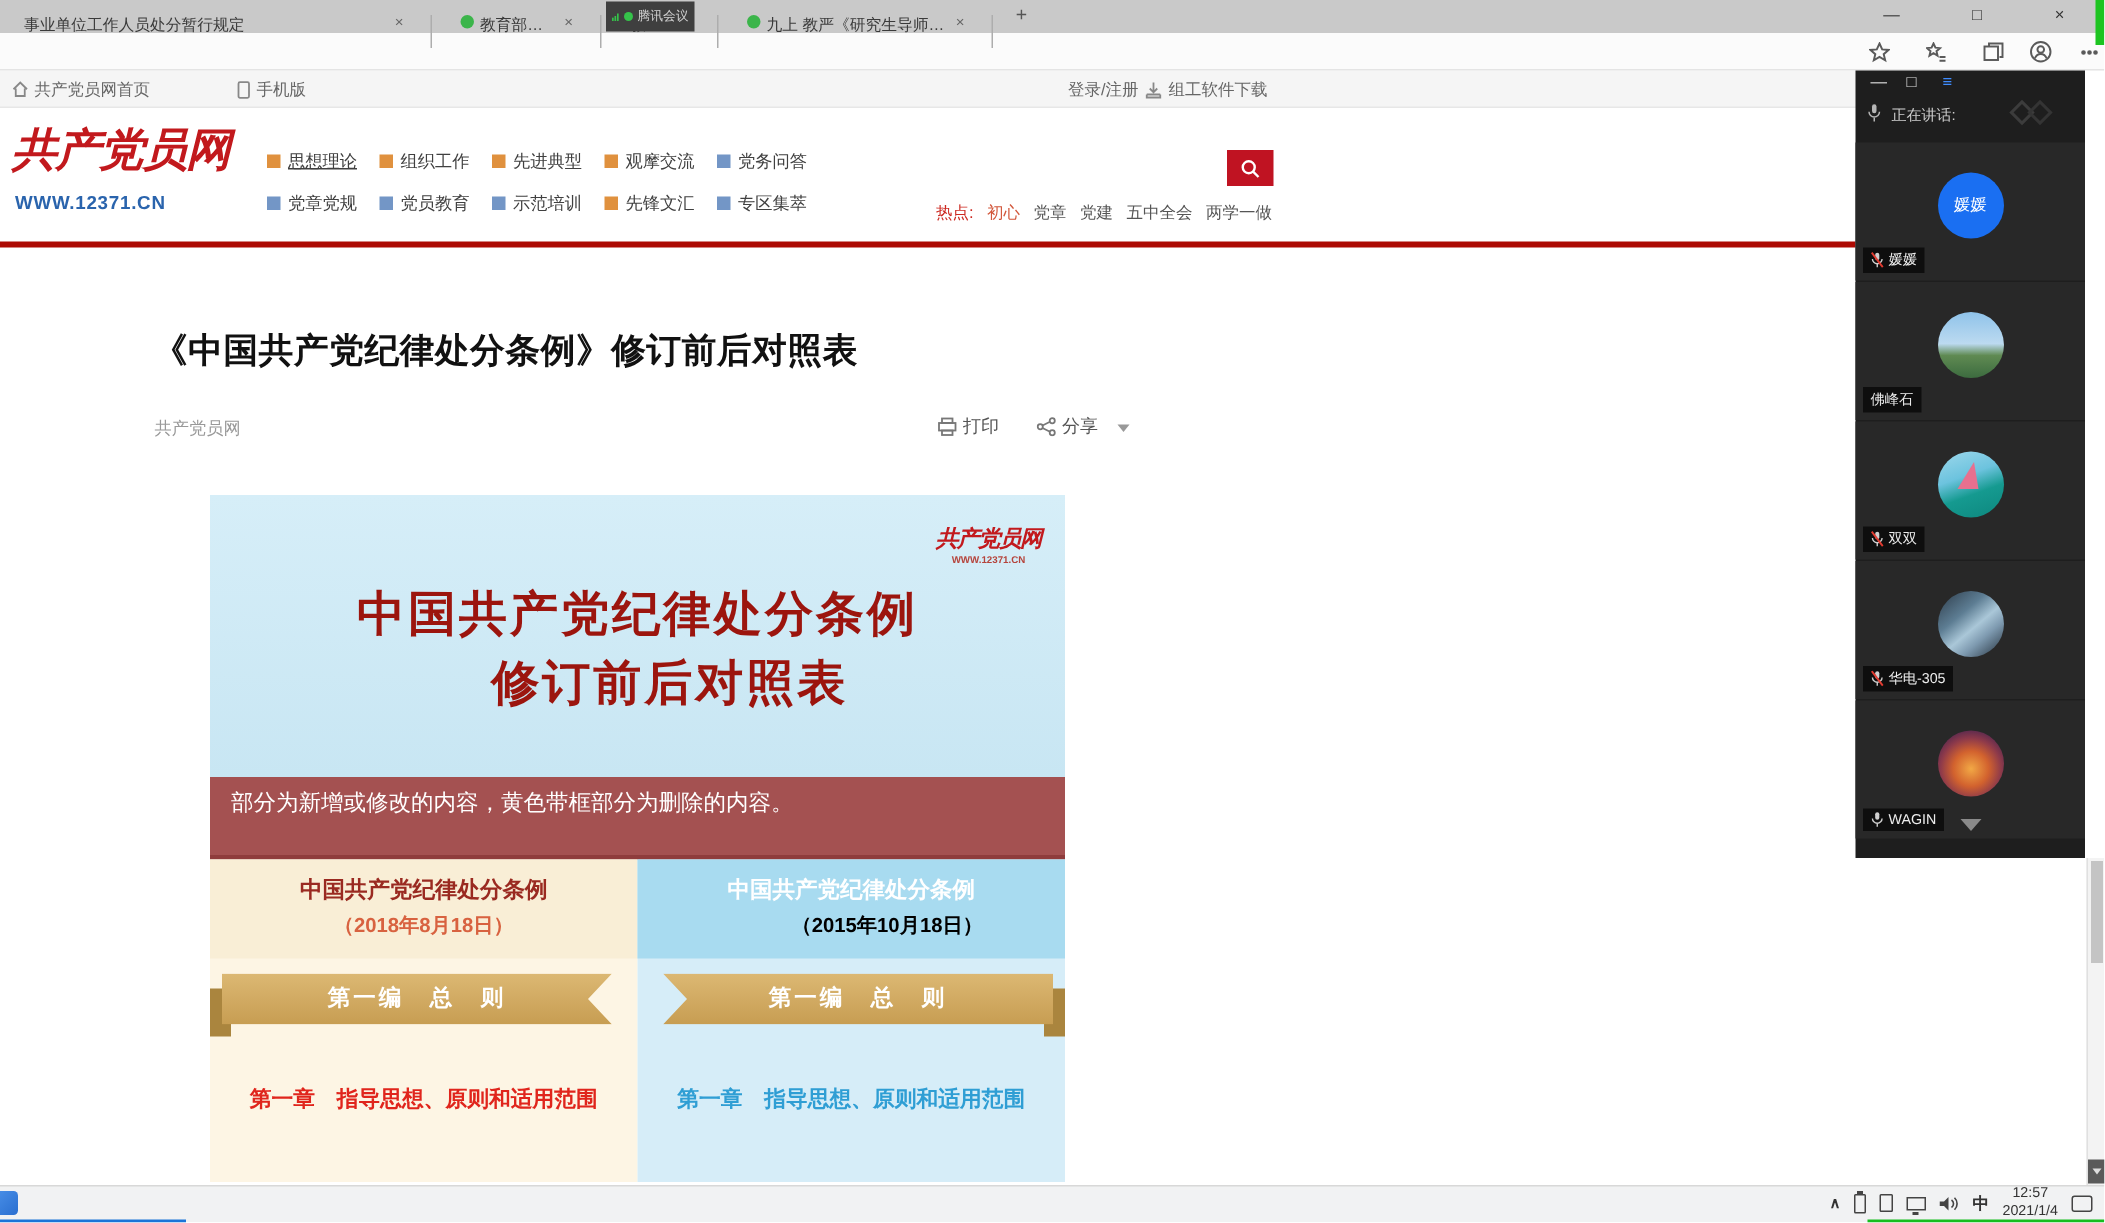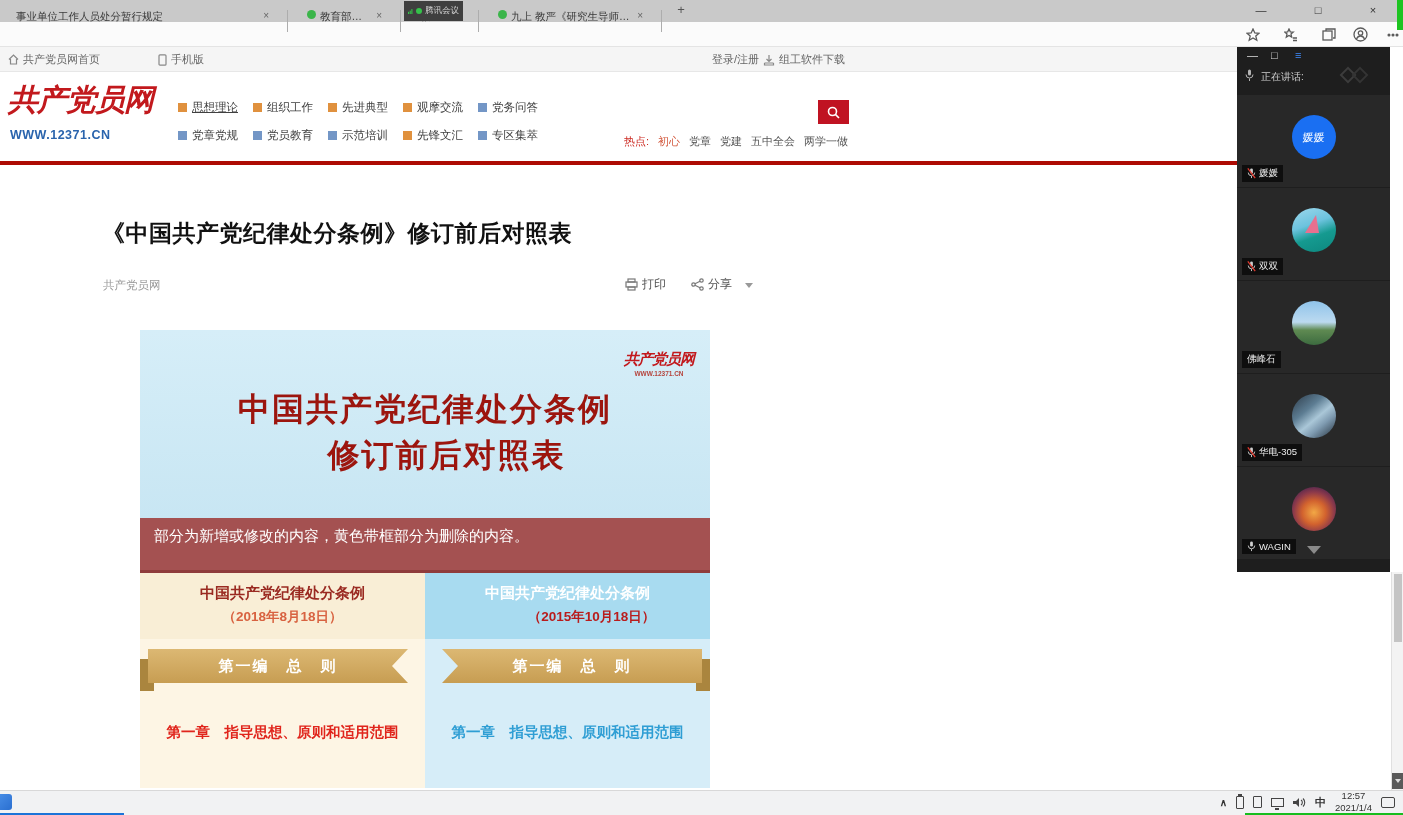--- a/index.html
+++ b/index.html
@@ -84,21 +84,21 @@
   .p-cols { position:absolute; left:0; top:243px; width:570px; height:215px; display:flex; }
   .p-col { position:relative; width:285px; height:215px; }
   .p-col.left  { background:#fdf5e4; }
   .p-col.right { background:#d6edf8; }
   .p-hdr { position:absolute; left:0; top:0; width:285px; height:66px; text-align:center; }
   .p-col.left  .p-hdr { background:#f9eed6; }
   .p-col.right .p-hdr { background:#a8dbf0; }
   .p-hdr .ht { margin-top:11px; font-size:15px; font-weight:bold; }
   .p-hdr .hd { margin-top:5px; font-size:13.5px; font-weight:bold; }
   .p-col.left  .ht { color:#9a2a21; } .p-col.left  .hd { color:#d86240; }
-  .p-col.right .ht { color:#fff; }    .p-col.right .hd { color:#b91c1c;padding-left:48px; }
+  .p-col.right .ht { color:#fff; }    .p-col.right .hd { color:#000000;padding-left:48px; }
   .fold { position:absolute; top:86px; width:14px; height:32px; background:#aa853e; }
   .p-col.left .fold { left:0; } .p-col.right .fold { right:0; }
   .band { position:absolute; top:76px; width:260px; height:34px; line-height:34px; text-align:center;
           color:#fff; font-weight:bold; font-size:15px; letter-spacing:2px;
           background:linear-gradient(180deg,#dcb873,#c79d52); }
   .p-col.left  .band { left:8px;  clip-path:polygon(0 0,100% 0,calc(100% - 16px) 50%,100% 100%,0 100%); }
   .p-col.right .band { right:8px; clip-path:polygon(16px 50%,0 0,100% 0,100% 100%,0 100%); }
   .chap { position:absolute; left:0; top:150px; width:285px; text-align:center; font-size:14.5px; font-weight:bold; }
   .p-col.left  .chap { color:#e0251c; }
   .p-col.right .chap { color:#2f9ed4; }
@@ -406,37 +406,37 @@
           <svg width="9" height="11" viewBox="0 0 9 12">
             <rect x="3" y="0.5" width="3" height="5.5" rx="1.5" fill="#d0d0d0"></rect>
             <path d="M1 5a3.5 3.5 0 0 0 7 0" stroke="#d0d0d0" fill="none"></path>
             <line x1="4.5" y1="8.8" x2="4.5" y2="11" stroke="#d0d0d0"></line>
             <line x1="0.5" y1="0.5" x2="8.5" y2="11" stroke="#e23b30" stroke-width="1.4"></line>
           </svg>
           <span>媛媛</span>
         </div>
       </div>
       <div class="tile">
+        <div class="avatar av-land"></div>
+        <div class="nlabel">
+          <span>佛峰石</span>
+        </div>
+      </div>
+      <div class="tile">
         <div class="avatar av-boat">
             <i></i>
           </div>
         <div class="nlabel">
           <svg width="9" height="11" viewBox="0 0 9 12">
             <rect x="3" y="0.5" width="3" height="5.5" rx="1.5" fill="#d0d0d0"></rect>
             <path d="M1 5a3.5 3.5 0 0 0 7 0" stroke="#d0d0d0" fill="none"></path>
             <line x1="4.5" y1="8.8" x2="4.5" y2="11" stroke="#d0d0d0"></line>
             <line x1="0.5" y1="0.5" x2="8.5" y2="11" stroke="#e23b30" stroke-width="1.4"></line>
           </svg>
           <span>双双</span>
-        </div>
-      </div>
-      <div class="tile">
-        <div class="avatar av-land"></div>
-        <div class="nlabel">
-          <span>佛峰石</span>
         </div>
       </div>
       <div class="tile">
         <div class="avatar av-port"></div>
         <div class="nlabel">
           <svg width="9" height="11" viewBox="0 0 9 12">
             <rect x="3" y="0.5" width="3" height="5.5" rx="1.5" fill="#d0d0d0"></rect>
             <path d="M1 5a3.5 3.5 0 0 0 7 0" stroke="#d0d0d0" fill="none"></path>
             <line x1="4.5" y1="8.8" x2="4.5" y2="11" stroke="#d0d0d0"></line>
             <line x1="0.5" y1="0.5" x2="8.5" y2="11" stroke="#e23b30" stroke-width="1.4"></line>

